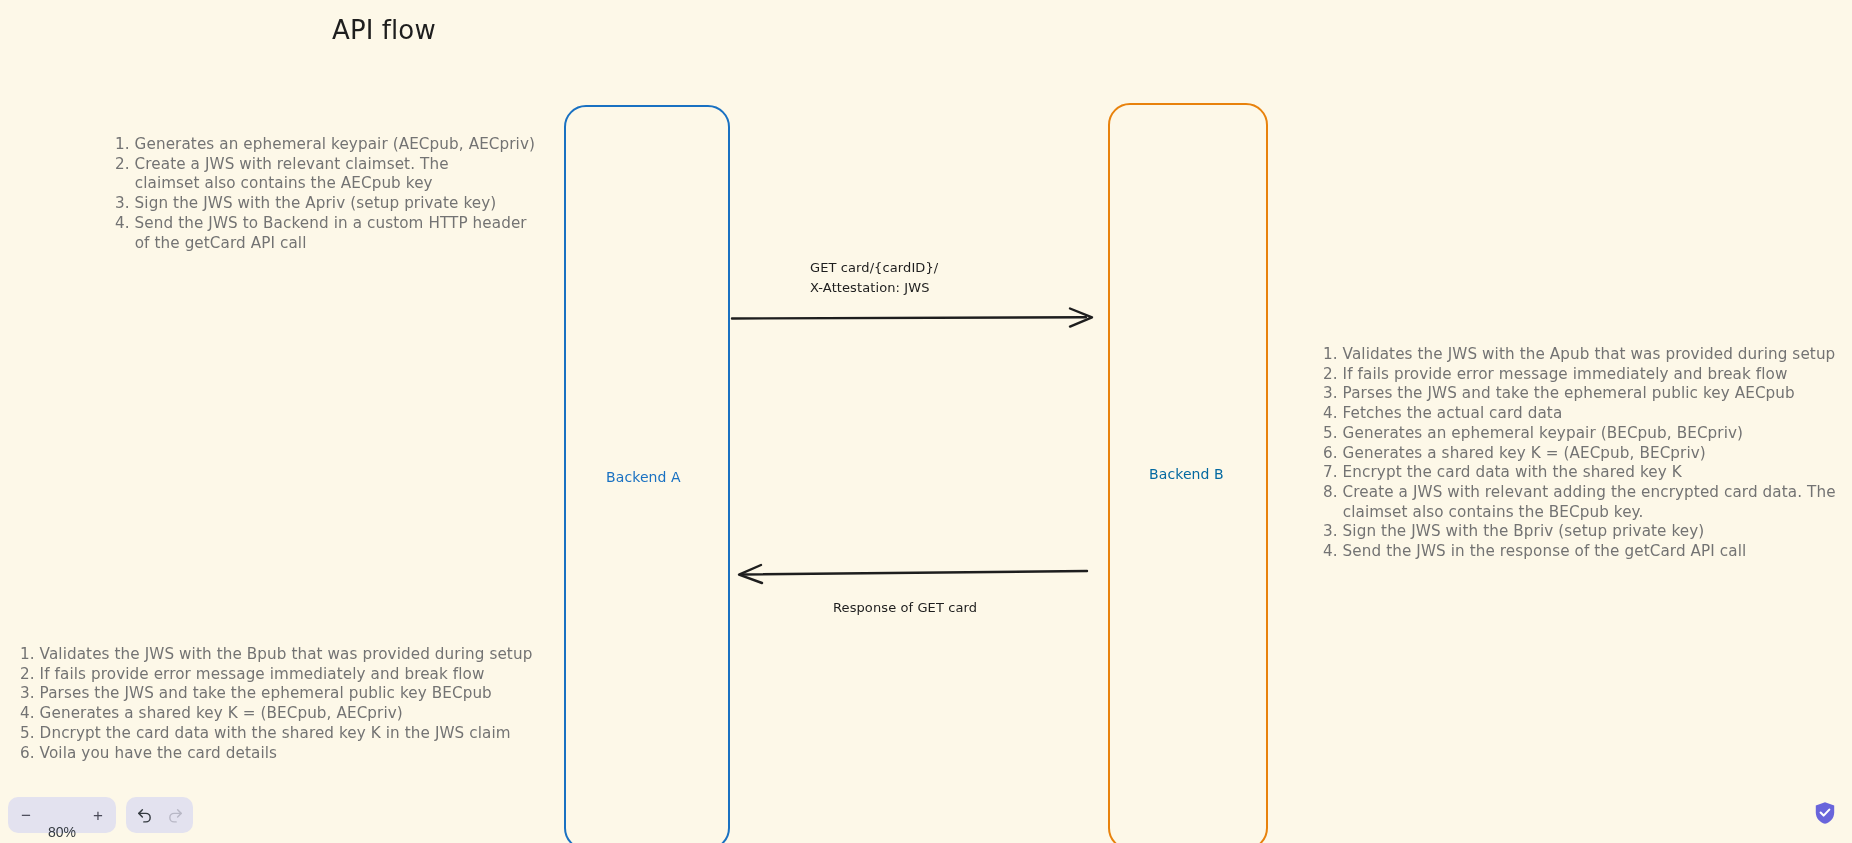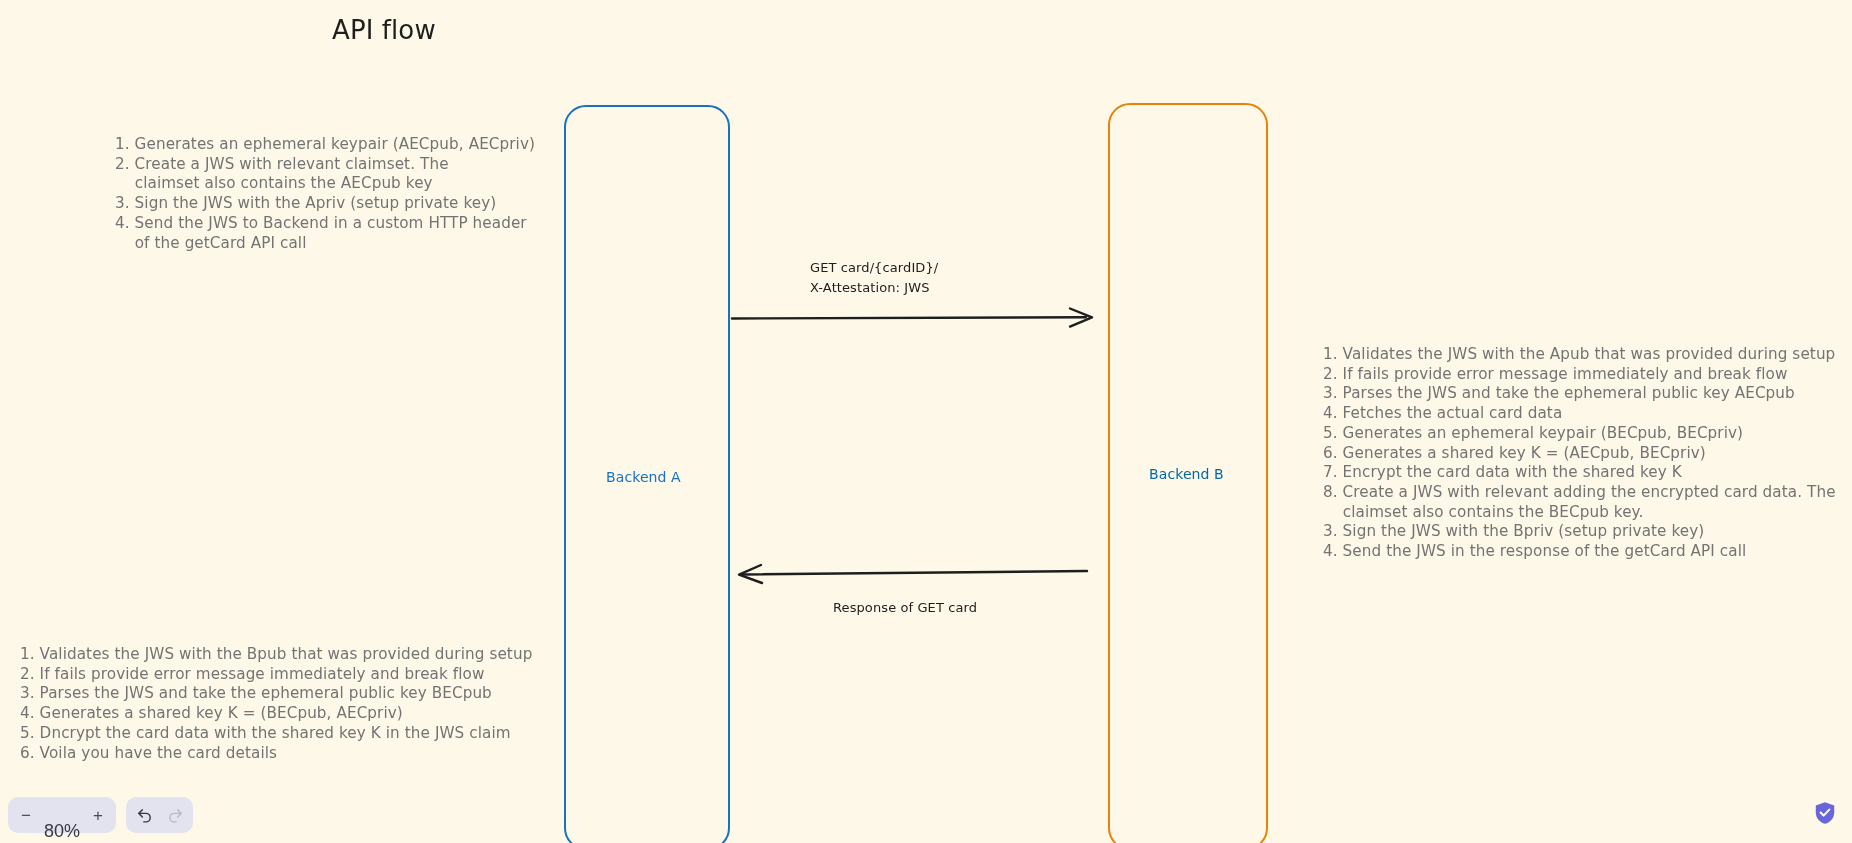--- a/index.html
+++ b/index.html
@@ -143,21 +143,21 @@
     width: 30px;
     padding: 0;
     color: #4a4a58;
     font-size: 17px;
     line-height: 1;
     font-family: "Liberation Sans", sans-serif;
     border-radius: 10px;
   }
   #zoom-value {
     font-family: "Liberation Sans", sans-serif;
-    font-size: 18px;
+    font-size: 14px;
     color: #343a40;
     min-width: 42px;
     text-align: center;
     user-select: none;
     cursor: pointer;
     margin-top: 33px;
   }
   #zoom-group { width: 108px; justify-content: space-between; padding: 0 3px; }
   #history-group { width: 67px; justify-content: space-between; padding: 0 3px; }
   .tool-btn svg { display: block; }

